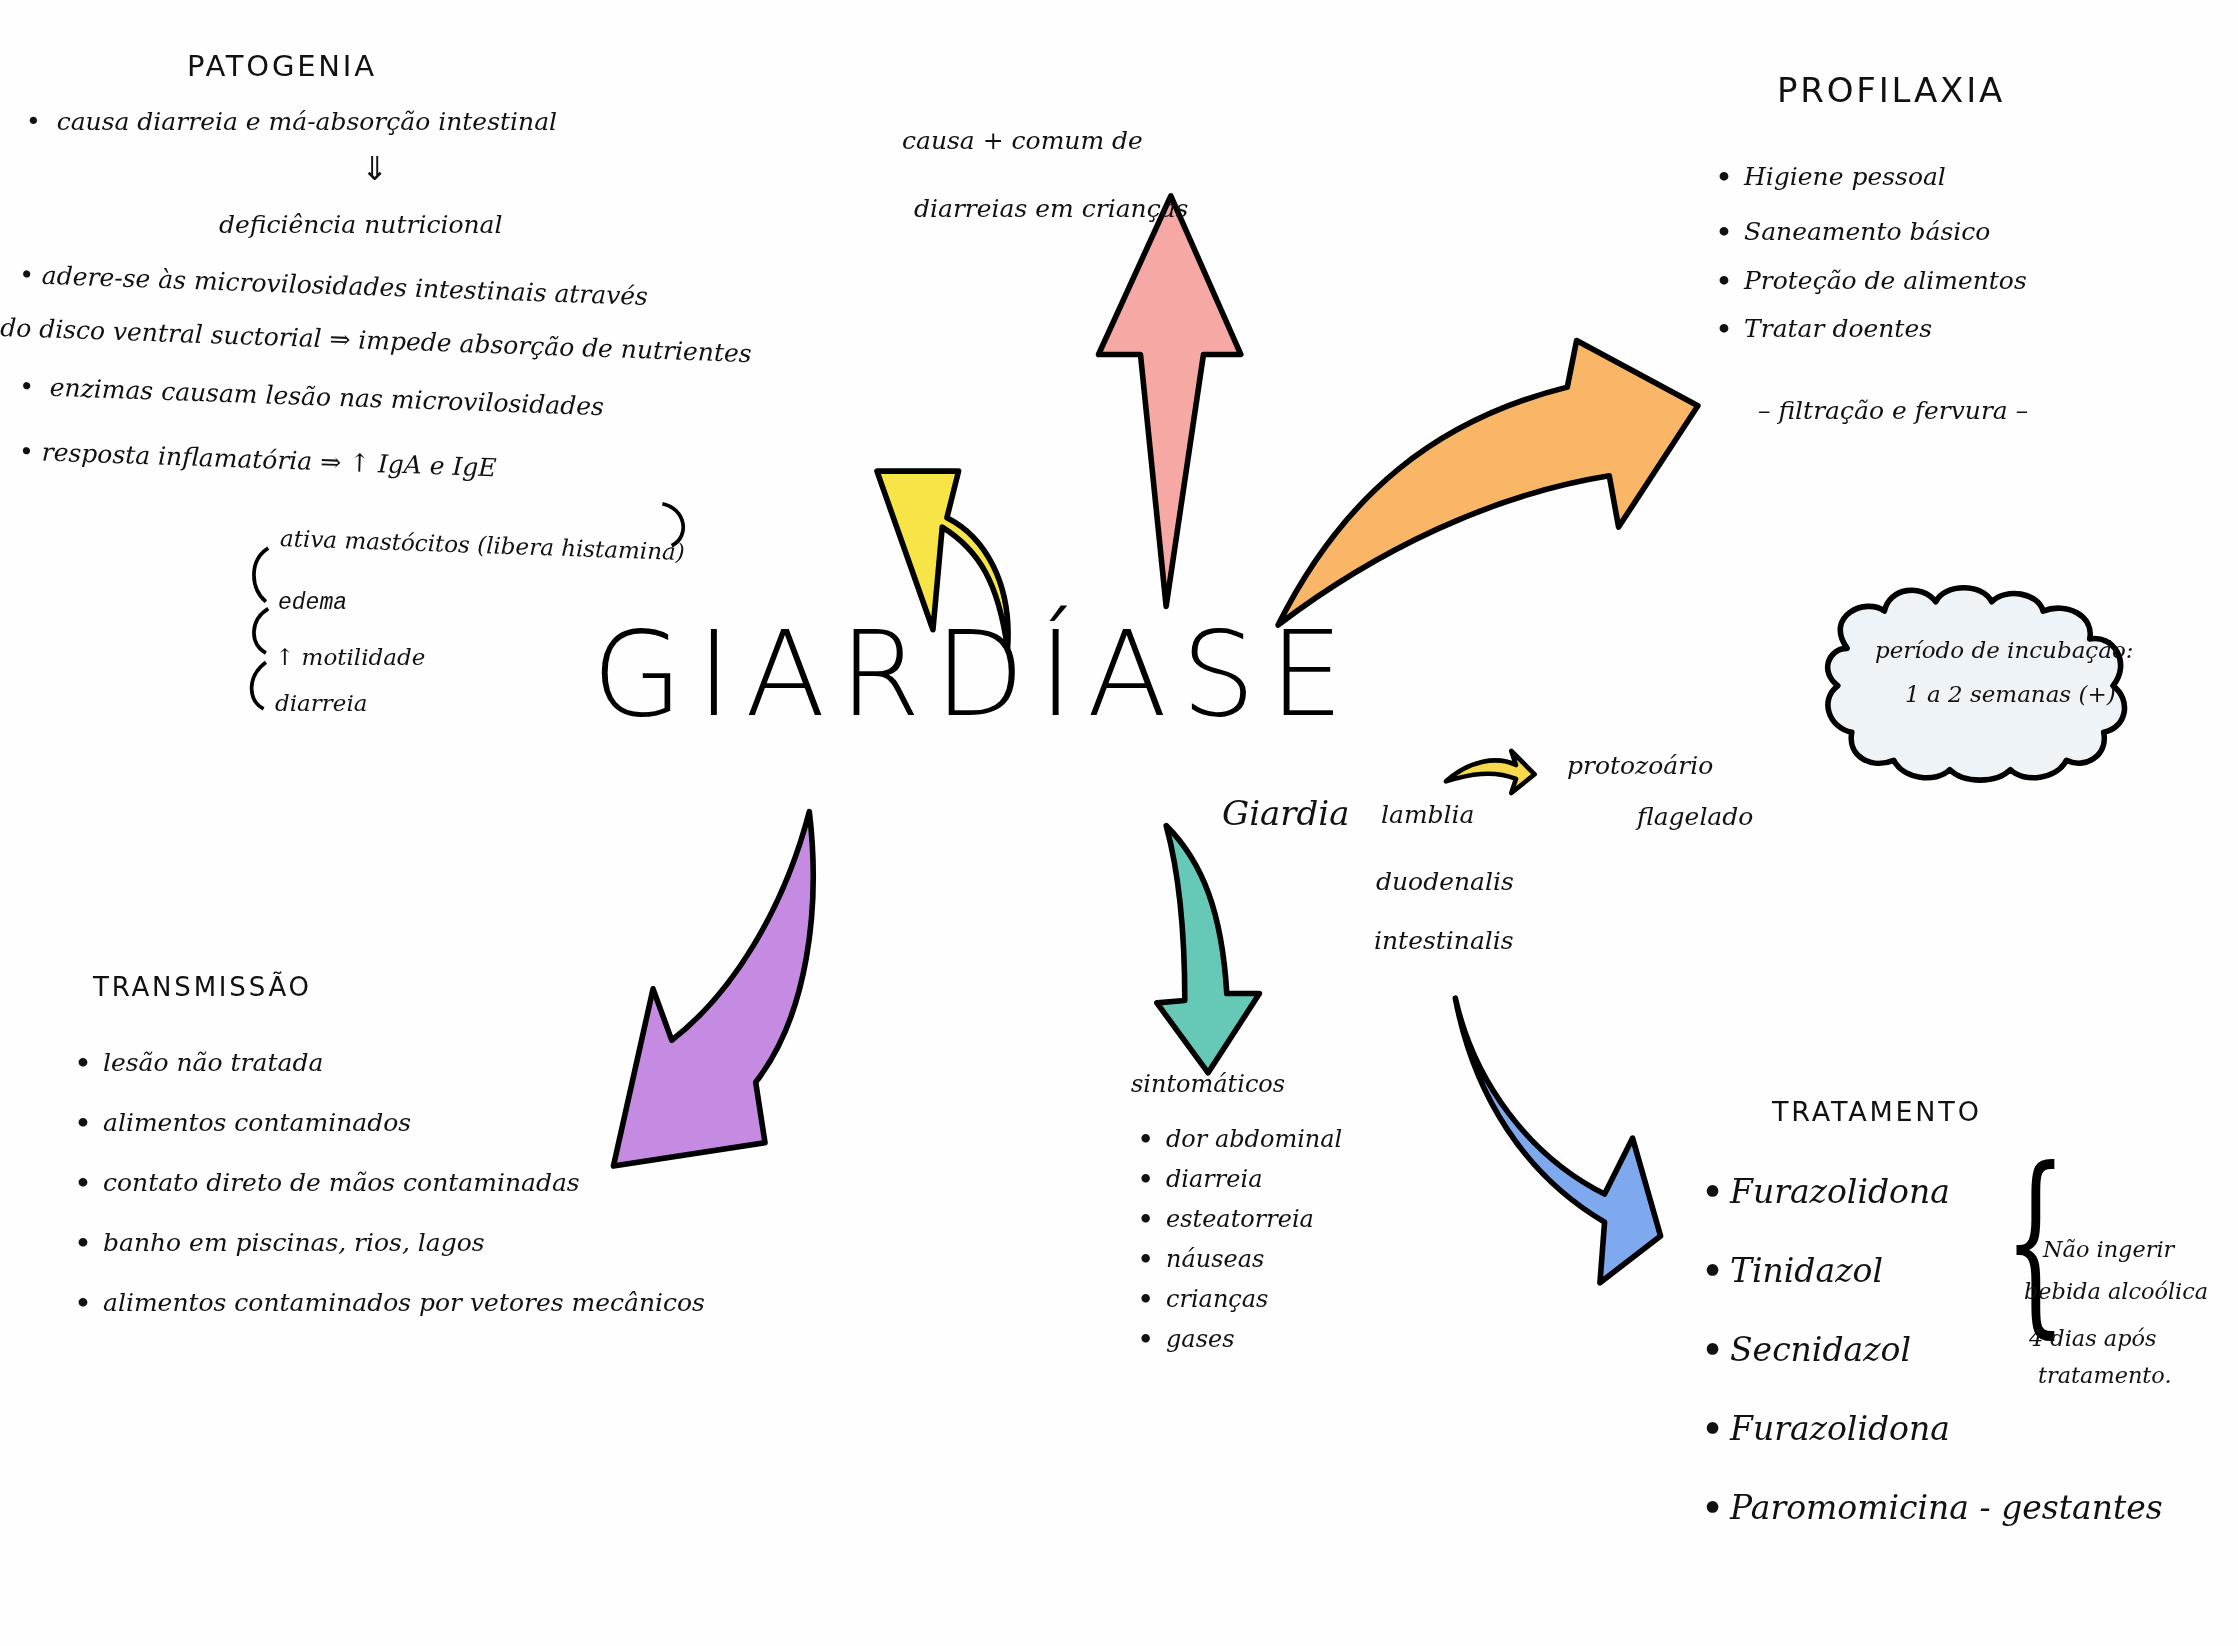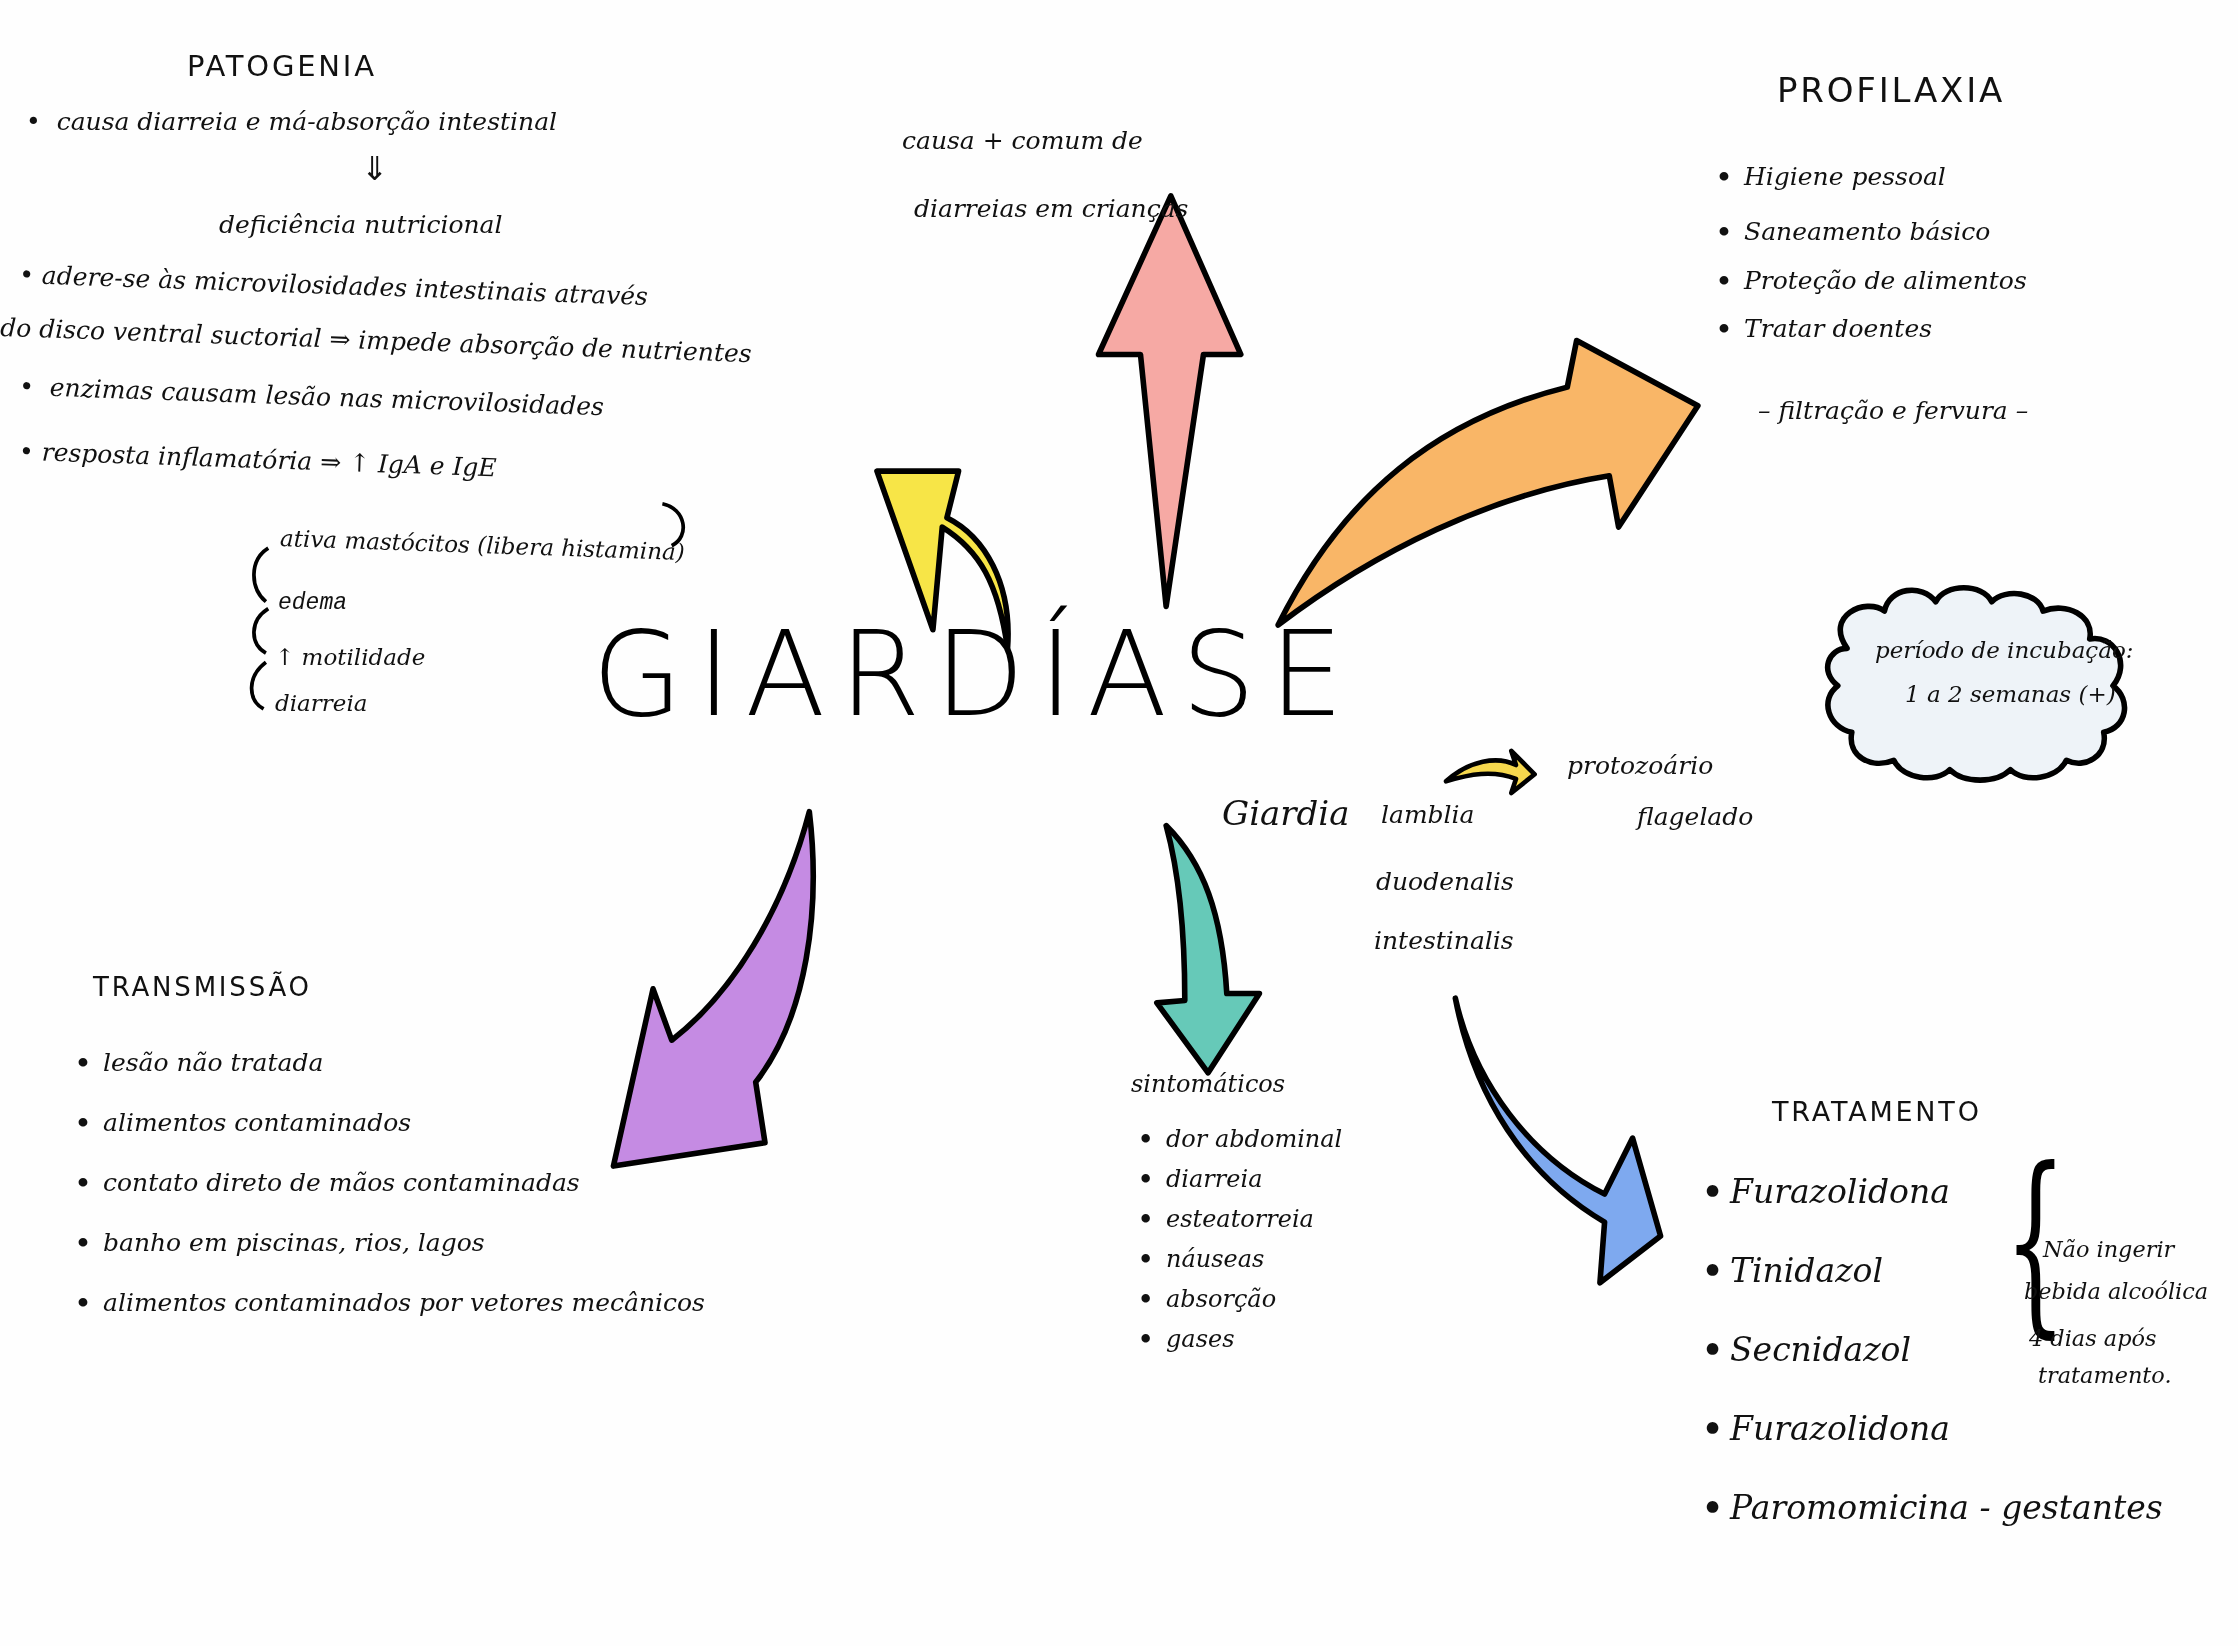--- a/index.html
+++ b/index.html
@@ -113,21 +113,21 @@
     </ul>
   </div>
 
   <div>
     <div class="abs hand txt" style="left:1131px; top:1070px; font-size:24px;">sintomáticos</div>
     <ul class="abs list hand txt" style="left:1138px; top:1119px; line-height:40px; font-size:24px;">
       <li>dor abdominal</li>
       <li>diarreia</li>
       <li>esteatorreia</li>
       <li>náuseas</li>
-      <li>absorção</li>
+      <li>crianças</li>
       <li>gases</li>
     </ul>
   </div>
 
   <div>
     <div class="abs caps sec-title" style="left:1772px; top:1096px; font-size:27px;">TRATAMENTO</div>
     <ul class="abs list hand txt-lg" style="left:1702px; top:1152px; line-height:79px; font-size:33px;">
       <li>Furazolidona</li>
       <li>Tinidazol</li>
       <li>Secnidazol</li>

